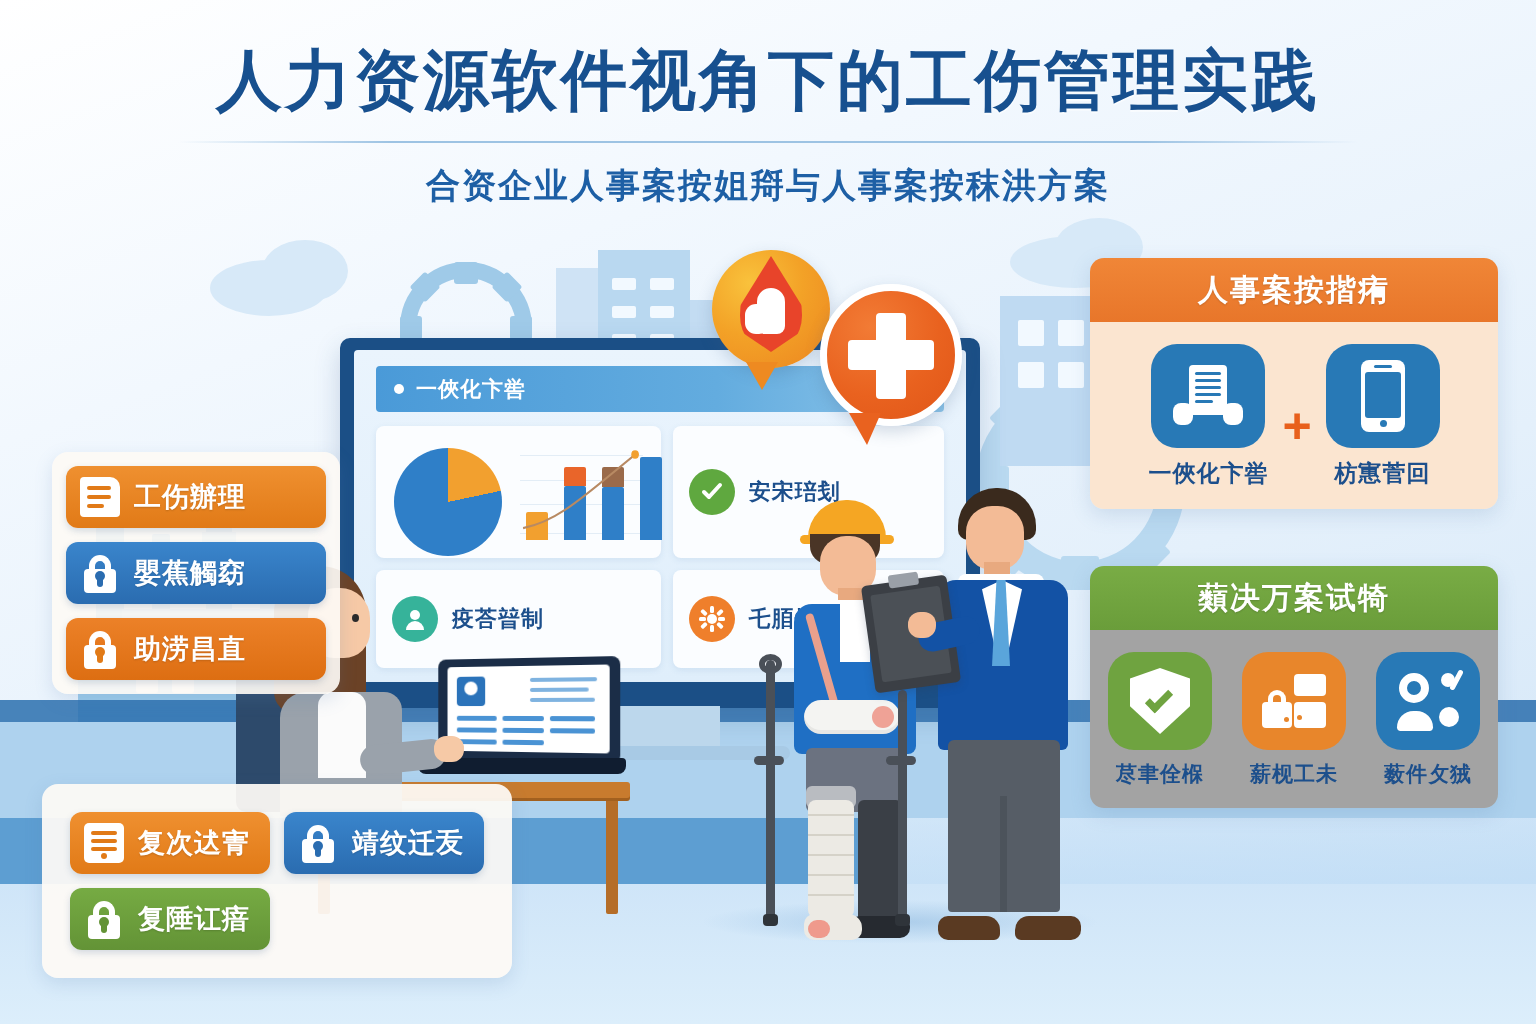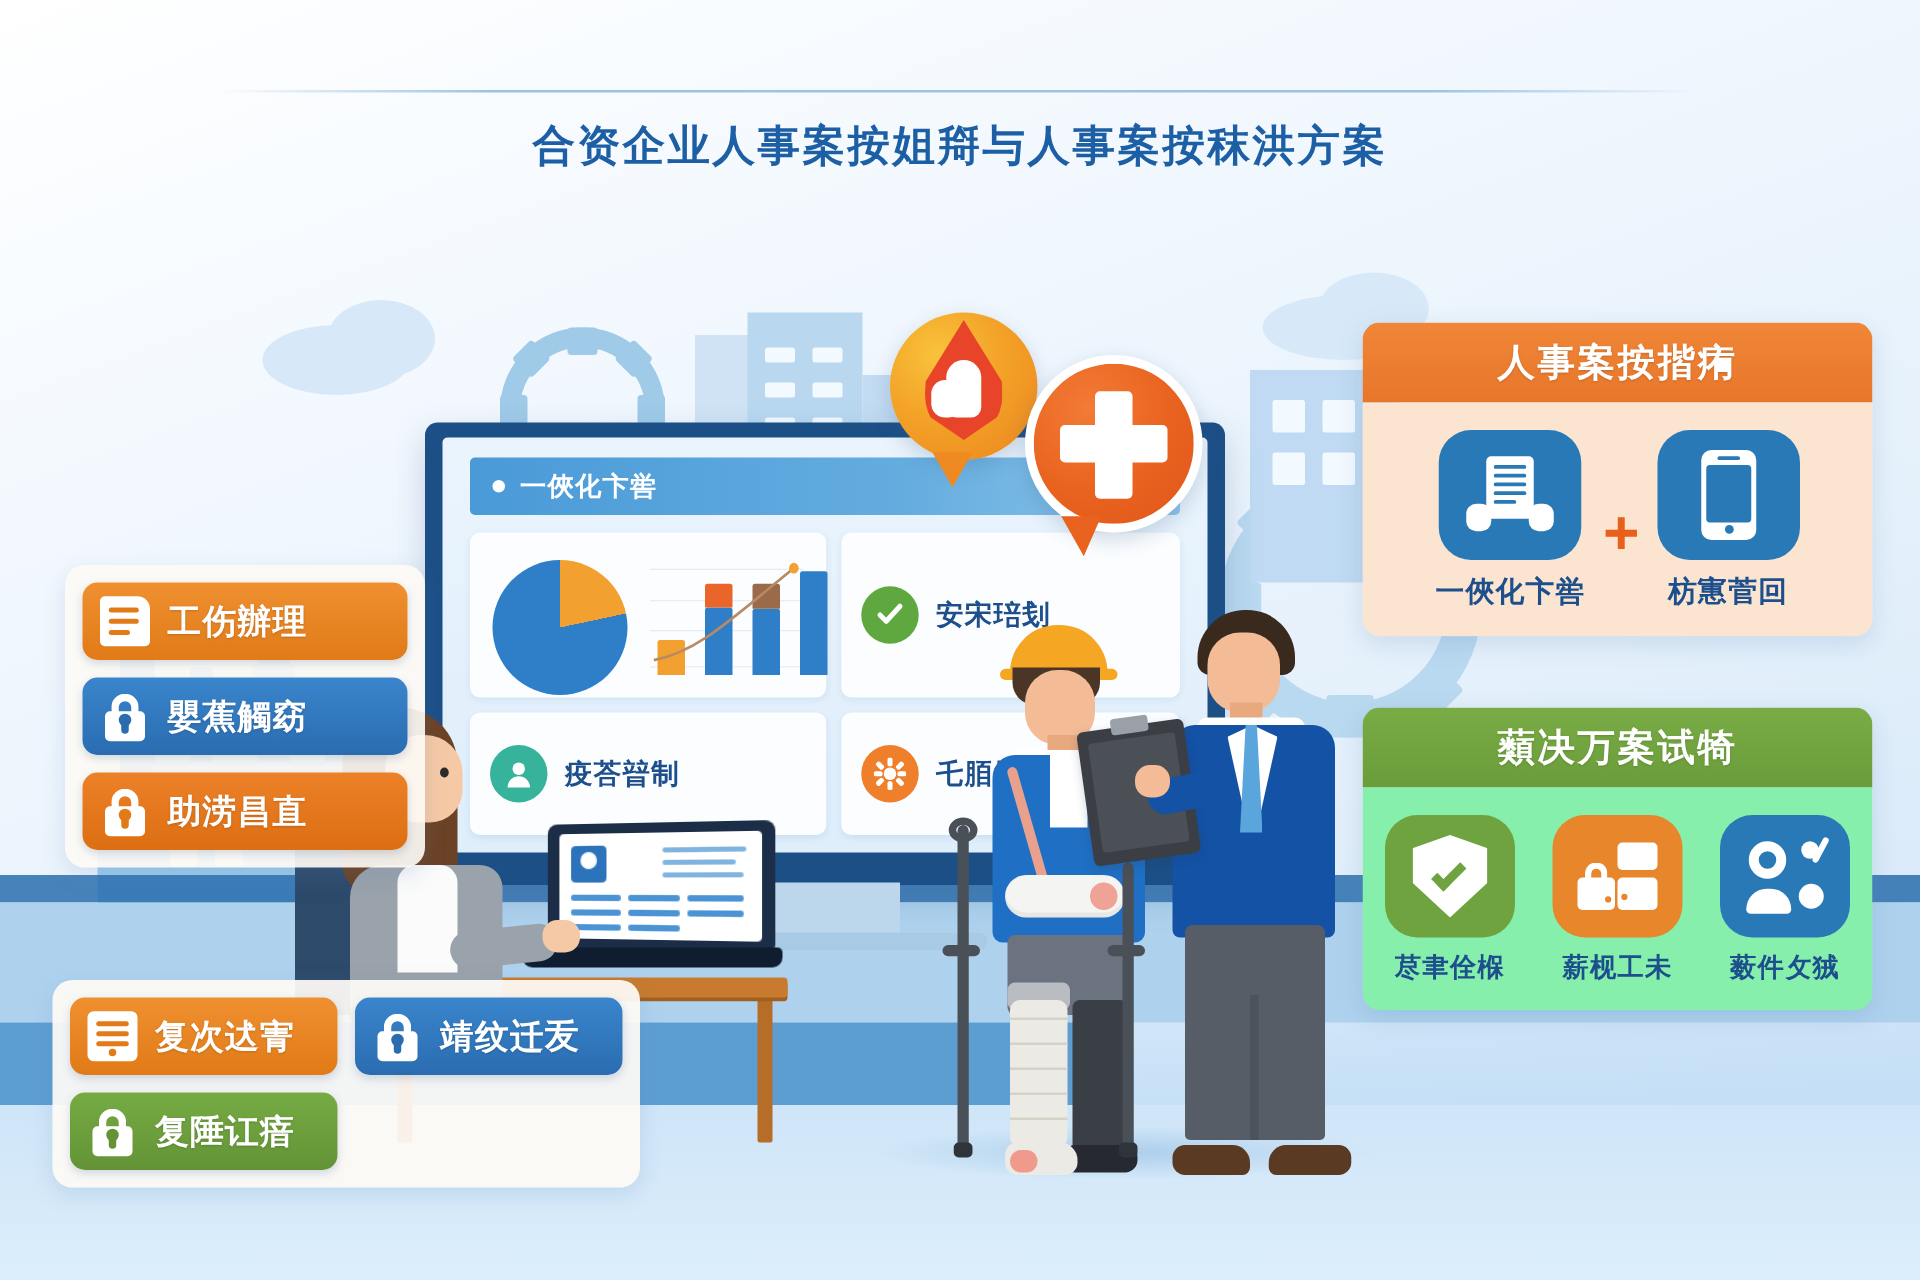--- a/index.html
+++ b/index.html
@@ -207,42 +207,42 @@
   .ico-dev { background:#fff; border-radius:5px; }
   .ico-dev i { position:absolute; left:7px; height:3.5px; background:#e17a17; border-radius:2px; display:block; }
   .ico-dev .home { position:absolute; left:17px; bottom:4px; width:6px; height:6px; border-radius:50%; background:#e17a17; }
   
   .ico-search .ring { position:absolute; left:3px; top:3px; width:26px; height:26px; border:6px solid #fff; border-radius:50%; }
   .ico-search .stick { position:absolute; right:3px; bottom:3px; width:16px; height:6px; background:#fff; border-radius:3px; transform:rotate(45deg); }
 
   
   .bottom-grid {
     position:absolute; left:42px; top:784px; width:470px;
-    background: rgba(253,250,245,0.94); border-radius:16px; padding:14px;
+    background: rgba(253,250,245,0.94); border-radius:16px; padding:28px;
     box-shadow: 0 6px 18px rgba(90,130,175,0.18); z-index: 13;
     display:grid; grid-template-columns: 1fr 1fr; gap:14px;
   }
 
   
   .panel {
     position:absolute; right:38px; width:408px; border-radius:14px; overflow:hidden;
     box-shadow: 0 6px 20px rgba(90,130,175,0.20); z-index: 12;
   }
   .panel-hd {
     height:64px; display:flex; align-items:center; justify-content:center;
     color:#fff; font-size:30px; font-weight:700; letter-spacing:2px;
     text-shadow: 0 1px 2px rgba(0,0,0,0.16);
   }
   .panel-bd { padding:22px 18px 20px; }
   .panel-orange { top:258px; }
   .panel-orange .panel-hd { background: linear-gradient(180deg,#f08637 0%, #e8762a 100%); }
   .panel-orange .panel-bd { background:#fbe5d0; }
   .panel-green { top:538px;margin-top:28px; }
   .panel-green .panel-hd { background: linear-gradient(180deg,#79ac45 0%, #6a9d3a 100%); }
-  .panel-green .panel-bd { background:#86efac; }
+  .panel-green .panel-bd { background:#a3a3a3; }
 
   .tilerow { display:flex; align-items:flex-start; justify-content:center; gap:14px; }
   .tile { display:flex; flex-direction:column; align-items:center; gap:10px; }
   .tile-box {
     width:114px; height:104px; border-radius:26px;
     display:flex; align-items:center; justify-content:center;
   }
   .tb-blue { background:#2879b6; }
   .tb-green { background:#6fa340; }
   .tb-orange { background:#e8862b; }
@@ -448,20 +448,21 @@
   </div>
 
   <div class="bg-sky-band"></div>
   <div style="position:absolute; left:0; right:0; top:700px; height:22px; background:#2a6fae; opacity:0.85;"></div>
   <div style="position:absolute; left:0; right:0; top:722px; height:96px; background:#aed2ee;"></div>
   <div style="position:absolute; left:0; right:640px; top:818px; height:66px; background:#5d9ed2;"></div>
   <div style="position:absolute; left:0; right:0; top:884px; height:140px; background:linear-gradient(180deg,#cfe5f8 0%, #dceefb 100%);"></div>
 </div>
 
 <div class="header">
+  <div class="title">人力资源软件视角下的工伤管理实践</div>
   <div class="title-divider"></div>
   <div class="subtitle">合资企业人事案按姐搿与人事案按秣洪方案</div>
 </div>
 
 <div class="monitor">
   <div class="monitor-bezel"></div>
   <div class="monitor-screen">
 
     <div class="screen-topbar">
       <span class="dot"></span>

